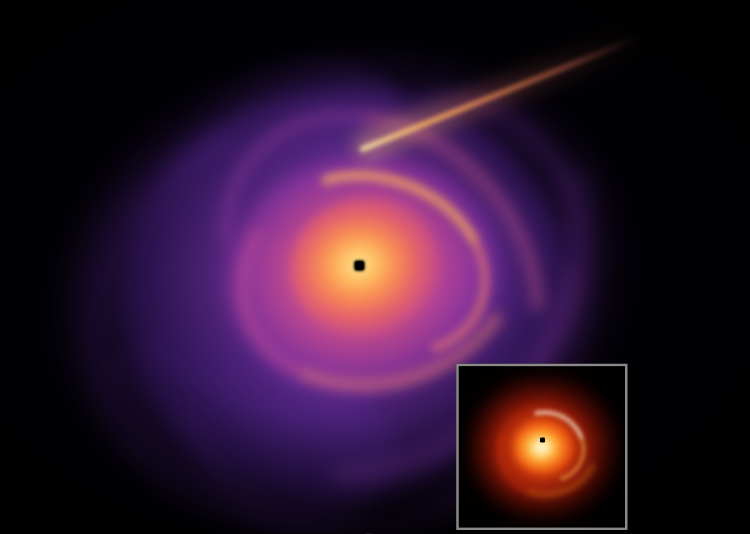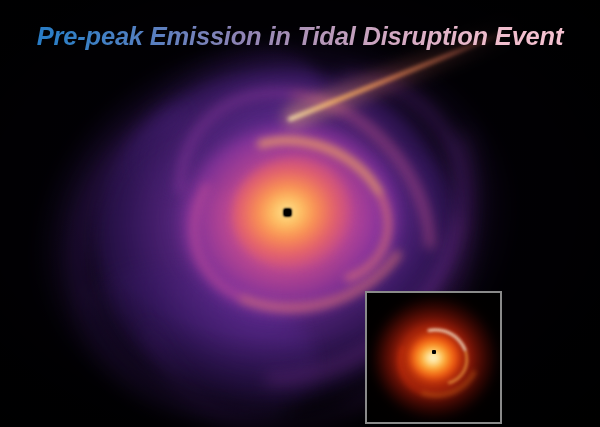--- a/index.html
+++ b/index.html
@@ -398,21 +398,20 @@
 
   <div id="inset">
     <div id="inset-halo"></div>
     <div class="inset-arm inset-arm-2"></div>
     <div class="inset-arm inset-arm-1"></div>
     <div id="inset-core"></div>
     <div id="inset-bh"></div>
     <div id="inset-vignette"></div>
   </div>
 
-  <div id="title">Pre-peak Emission in Tidal Disruption Event</div>
 
   <div class="tick tick-l-top"></div>
   <div class="tick tick-l-mid"></div>
   <div class="tick tick-r-top"></div>
   <div class="tick tick-r-mid"></div>
   <div class="tick tick-t-mid"></div>
   <div class="tick tick-b-mid"></div>
 
 </div>
 

